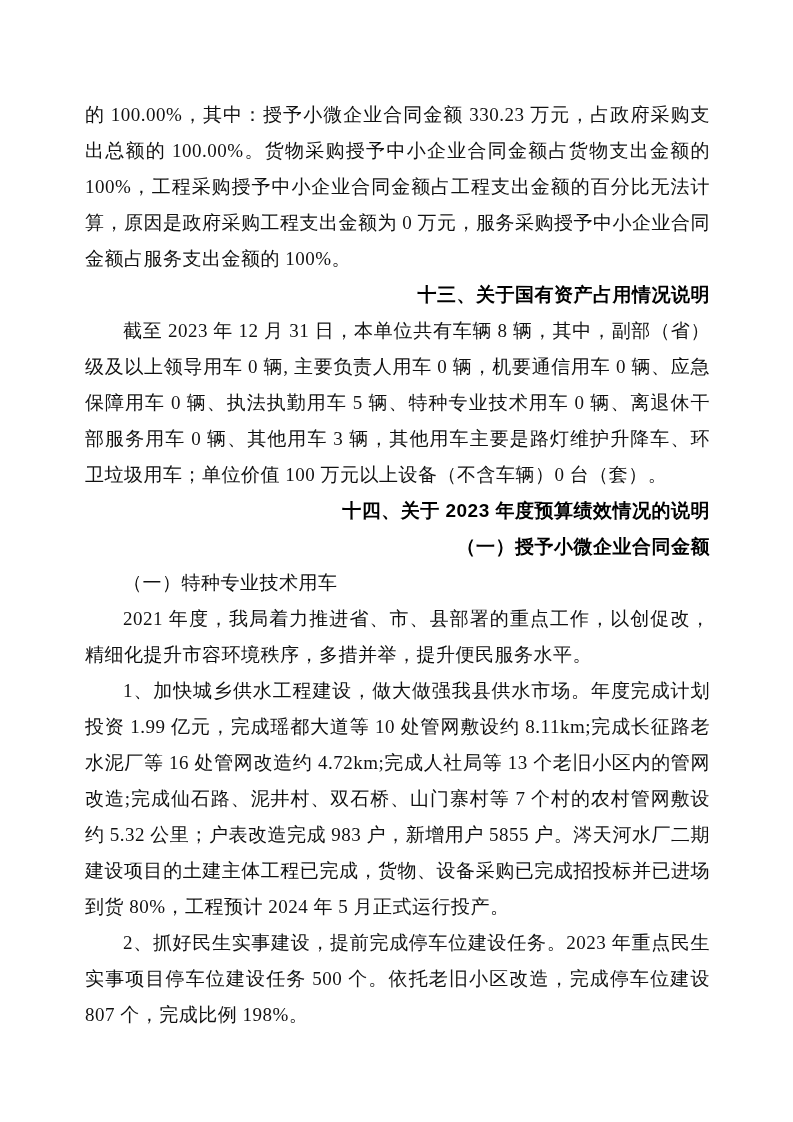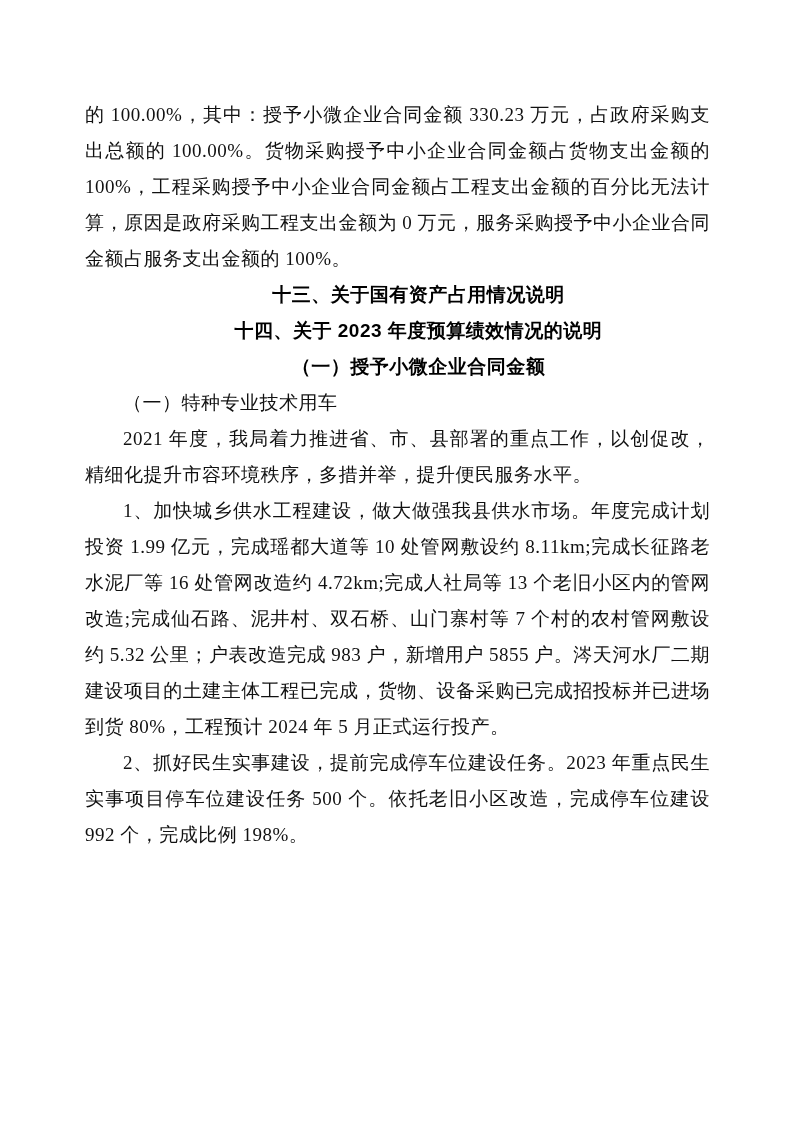--- a/index.html
+++ b/index.html
@@ -36,40 +36,41 @@
   }
   .heading {
     margin: 0;
     font-family: "Liberation Sans", "DejaVu Sans", sans-serif;
     font-weight: bold;
     font-size: 19px;
     line-height: 36px;
     text-indent: 2.2em;
     letter-spacing: 0.5px;
     color: #000000;
-    text-align: center;
+    text-align: right;
   }
 </style>
 </head>
 <body>
 
 <div class="page">
   <div class="doc-body">
 
     <p class="para no-indent">的 100.00%，其中：授予小微企业合同金额 330.23 万元，占政府采购支出总额的 100.00%。货物采购授予中小企业合同金额占货物支出金额的 100%，工程采购授予中小企业合同金额占工程支出金额的百分比无法计算，原因是政府采购工程支出金额为 0 万元，服务采购授予中小企业合同金额占服务支出金额的 100%。</p>
 
     <p class="heading">十三、关于国有资产占用情况说明</p>
 
+    <p class="para">截至 2023 年 12 月 31 日，本单位共有车辆 8 辆，其中，副部（省）级及以上领导用车 0 辆, 主要负责人用车 0 辆，机要通信用车 0 辆、应急保障用车 0 辆、执法执勤用车 5 辆、特种专业技术用车 0 辆、离退休干部服务用车 0 辆、其他用车 3 辆，其他用车主要是路灯维护升降车、环卫垃圾用车；单位价值 100 万元以上设备（不含车辆）0 台（套）。</p>
 
     <p class="heading">十四、关于 2023 年度预算绩效情况的说明</p>
 
     <p class="heading">（一）授予小微企业合同金额</p>
 
     <p class="para">（一）特种专业技术用车</p>
 
     <p class="para">2021 年度，我局着力推进省、市、县部署的重点工作，以创促改，精细化提升市容环境秩序，多措并举，提升便民服务水平。</p>
 
     <p class="para">1、加快城乡供水工程建设，做大做强我县供水市场。年度完成计划投资 1.99 亿元，完成瑶都大道等 10 处管网敷设约 8.11km;完成长征路老水泥厂等 16 处管网改造约 4.72km;完成人社局等 13 个老旧小区内的管网改造;完成仙石路、泥井村、双石桥、山门寨村等 7 个村的农村管网敷设约 5.32 公里；户表改造完成 983 户，新增用户 5855 户。涔天河水厂二期建设项目的土建主体工程已完成，货物、设备采购已完成招投标并已进场到货 80%，工程预计 2024 年 5 月正式运行投产。</p>
 
-    <p class="para">2、抓好民生实事建设，提前完成停车位建设任务。2023 年重点民生实事项目停车位建设任务 500 个。依托老旧小区改造，完成停车位建设 992 个，完成比例 198%。</p>
+    <p class="para">2、抓好民生实事建设，提前完成停车位建设任务。2023 年重点民生实事项目停车位建设任务 500 个。依托老旧小区改造，完成停车位建设 807 个，完成比例 198%。</p>
 
   </div>
 </div>
 
 </body></html>

